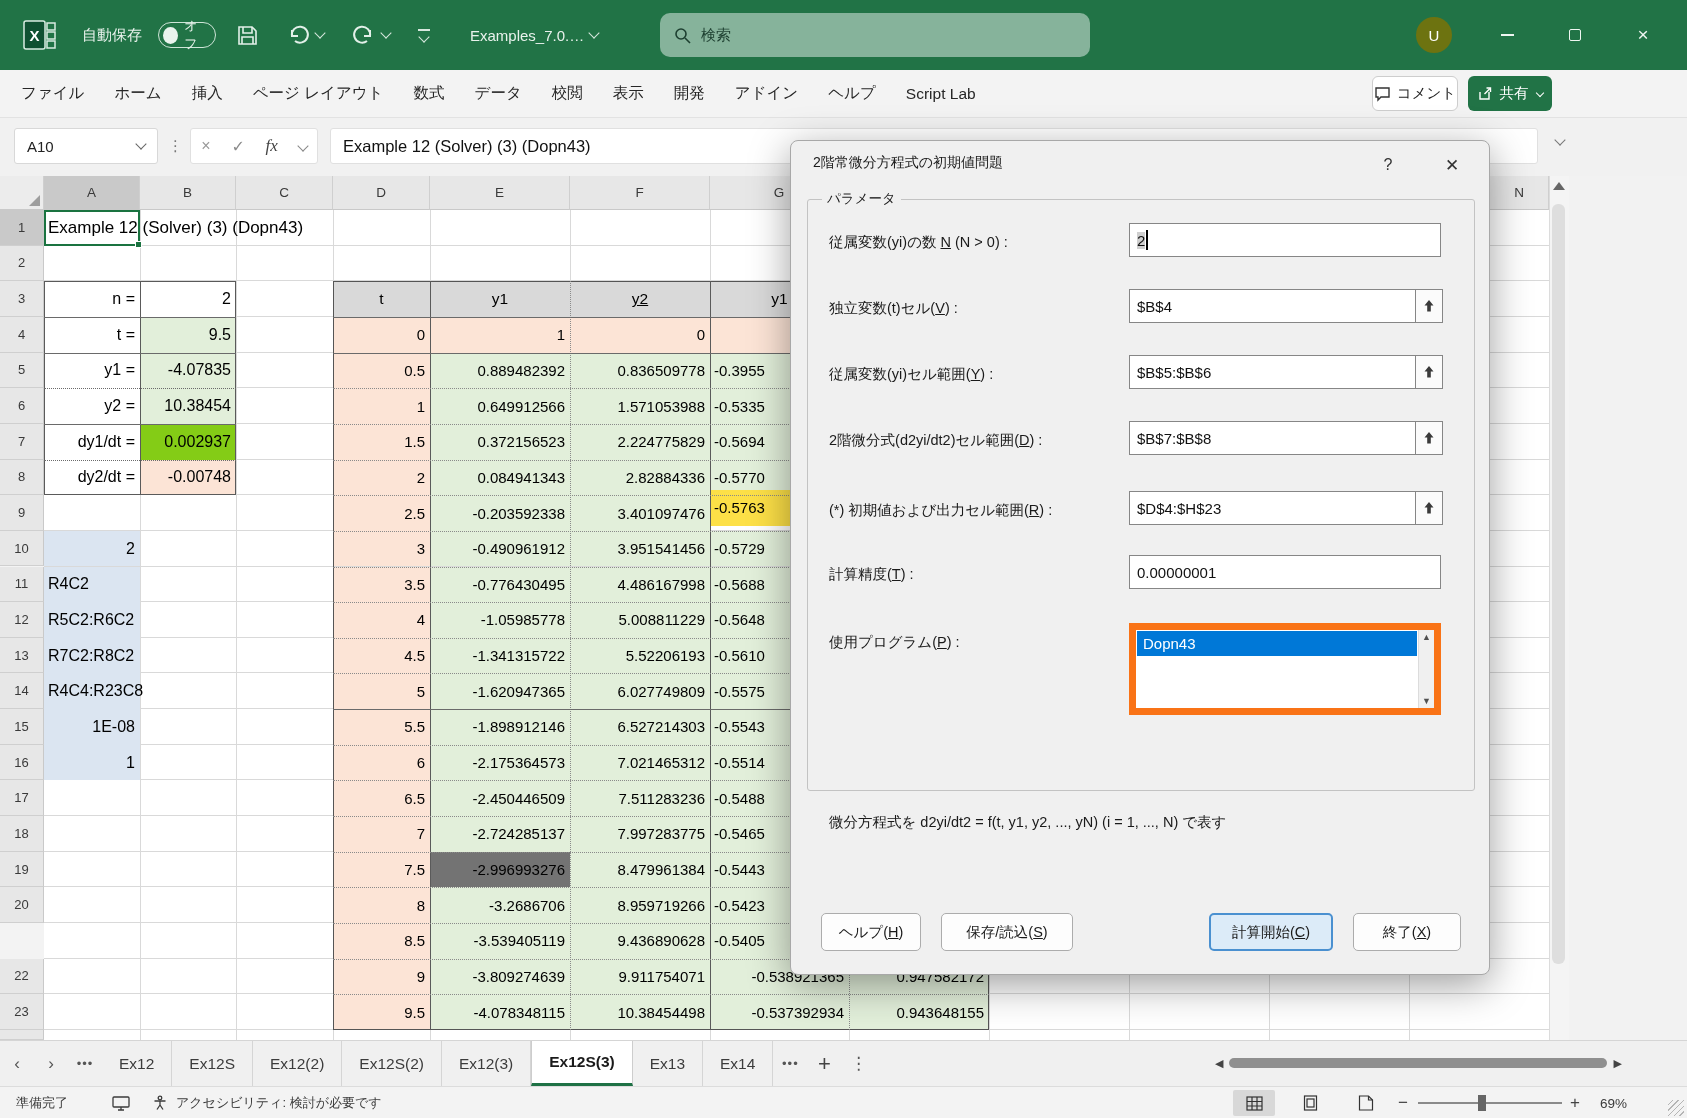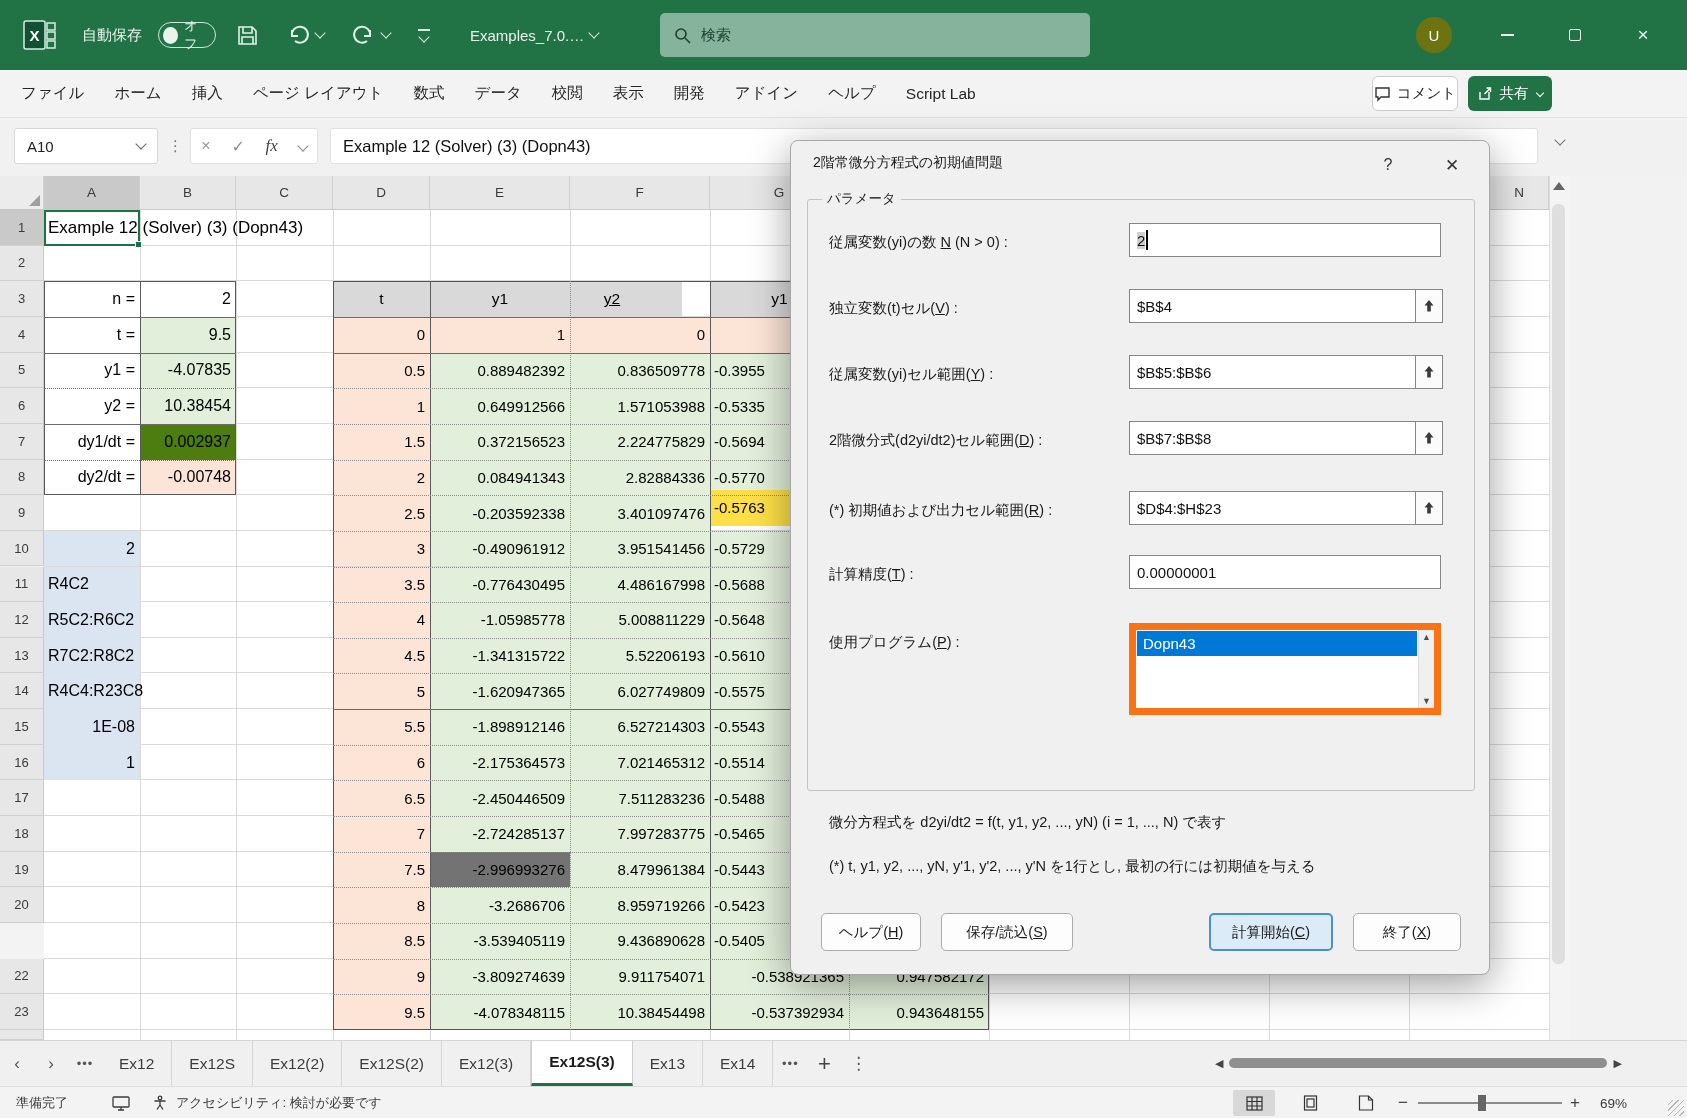--- a/index.html
+++ b/index.html
@@ -5,21 +5,21 @@
   html,body{margin:0;padding:0;background:#888;}
   *{box-sizing:border-box;font-family:"Liberation Sans","DejaVu Sans",sans-serif;}
   #app{position:relative;width:1687px;height:1118px;background:#f3f3f3;overflow:hidden;}
   
   #titlebar{position:absolute;left:0;top:0;width:1687px;height:70px;background:#217346;color:#eaf4ee;}
   .tb-item{position:absolute;top:0;height:70px;display:flex;align-items:center;color:#e8f2ec;font-size:15px;}
   #autosave-toggle{border:1.5px solid #cfe5d8;border-radius:13px;width:58px;height:26px;display:flex;align-items:center;padding:0 7px 0 4px;gap:6px;}
   #autosave-toggle .dot{width:17px;height:17px;border-radius:50%;background:#e9f3ed;}
   #autosave-toggle .txt{font-size:13px;}
   .tb-chev{width:8px;height:8px;border-right:1.5px solid #d7e8de;border-bottom:1.5px solid #d7e8de;transform:rotate(45deg);margin-left:6px;margin-top:-4px;}
-  #searchbox{position:absolute;left:660px;top:13px;width:430px;height:44px;background:rgba(255,255,255,.46);border-radius:5px;display:flex;align-items:center;padding-left:14px;gap:10px;color:#1d3f30;font-size:15px;}
+  #searchbox{position:absolute;left:660px;top:13px;width:430px;height:44px;background:rgba(255,255,255,.46);border-radius:10px;display:flex;align-items:center;padding-left:14px;gap:10px;color:#1d3f30;font-size:15px;}
   #avatar{position:absolute;left:1416px;top:17px;width:36px;height:36px;border-radius:50%;background:#6d7310;color:#fff;display:flex;align-items:center;justify-content:center;font-size:15px;}
   .winbtn{position:absolute;top:0;width:46px;height:70px;display:flex;align-items:center;justify-content:center;color:#eef6f1;}
   
   #ribbonrow{position:absolute;left:0;top:70px;width:1687px;height:48px;background:#f3f3f3;border-bottom:1px solid #e2e2e2;display:flex;align-items:center;}
   .ribbon-tab{padding:0 15px;font-size:15.5px;color:#262626;height:48px;display:flex;align-items:center;}
   #comment-btn{position:absolute;left:1372px;top:6px;height:35px;width:86px;background:#fff;border:1px solid #cdcdcd;border-radius:6px;display:flex;align-items:center;justify-content:center;gap:6px;font-size:14.5px;color:#222;}
   #share-btn{position:absolute;left:1468px;top:6px;height:35px;width:84px;background:#217346;border-radius:6px;display:flex;align-items:center;justify-content:center;gap:6px;font-size:14.5px;color:#fff;}
   #share-btn .tb-chev{border-color:#fff;width:6px;height:6px;margin-top:-2px;margin-left:2px;}
   
   #formulabar{position:absolute;left:0;top:118px;width:1687px;height:58px;background:#f1f1f1;}
@@ -159,33 +159,33 @@
       <div style="left: 48px; top: 210px; width: 620px; height: 35.65px; position: absolute; display: flex; align-items: center; font-size: 17px; white-space: nowrap;">Example 12 (Solver) (3) (Dopn43)</div>
       <div class="cell right" style="left: 44px; top: 281.3px; width: 96px; height: 35.65px; position: absolute; background: rgb(255, 255, 255); font-size: 16px;">n =</div>
       <div class="cell right" style="left: 140px; top: 281.3px; width: 96px; height: 35.65px; position: absolute; background: rgb(255, 255, 255); font-size: 16px;">2</div>
       <div class="cell right" style="left: 44px; top: 316.95px; width: 96px; height: 35.65px; position: absolute; background: rgb(255, 255, 255); font-size: 16px;">t =</div>
       <div class="cell right" style="left: 140px; top: 316.95px; width: 96px; height: 35.65px; position: absolute; background: rgb(226, 239, 218); font-size: 16px;">9.5</div>
       <div class="cell right" style="left: 44px; top: 352.6px; width: 96px; height: 35.65px; position: absolute; background: rgb(255, 255, 255); font-size: 16px;">y1 =</div>
       <div class="cell right" style="left: 140px; top: 352.6px; width: 96px; height: 35.65px; position: absolute; background: rgb(226, 239, 218); font-size: 16px;">-4.07835</div>
       <div class="cell right" style="left: 44px; top: 388.25px; width: 96px; height: 35.65px; position: absolute; background: rgb(255, 255, 255); font-size: 16px;">y2 =</div>
       <div class="cell right" style="left: 140px; top: 388.25px; width: 96px; height: 35.65px; position: absolute; background: rgb(226, 239, 218); font-size: 16px;">10.38454</div>
       <div class="cell right" style="left: 44px; top: 423.9px; width: 96px; height: 35.65px; position: absolute; background: rgb(255, 255, 255); font-size: 16px;">dy1/dt =</div>
-      <div class="cell right" style="left: 140px; top: 423.9px; width: 96px; height: 35.65px; position: absolute; background: #4d7c0f; font-size: 16px;">0.002937</div>
+      <div class="cell right" style="left: 140px; top: 423.9px; width: 96px; height: 35.65px; position: absolute; background: #84cc16; font-size: 16px;">0.002937</div>
       <div class="cell right" style="left: 44px; top: 459.55px; width: 96px; height: 35.65px; position: absolute; background: rgb(255, 255, 255); font-size: 16px;">dy2/dt =</div>
       <div class="cell right" style="left: 140px; top: 459.55px; width: 96px; height: 35.65px; position: absolute; background: rgb(252, 228, 214); font-size: 16px;">-0.00748</div>
       <div class="cell right" style="left: 44px; top: 530.85px; width: 96px; height: 35.65px; position: absolute; background: rgb(219, 229, 241); font-size: 16px; overflow: visible; white-space: nowrap; z-index: 1;">2</div>
       <div class="cell left" style="left: 44px; top: 566.5px; width: 96px; height: 35.65px; position: absolute; background: rgb(219, 229, 241); font-size: 16px; overflow: visible; white-space: nowrap; z-index: 1;">R4C2</div>
       <div class="cell left" style="left: 44px; top: 602.15px; width: 96px; height: 35.65px; position: absolute; background: rgb(219, 229, 241); font-size: 16px; overflow: visible; white-space: nowrap; z-index: 1;">R5C2:R6C2</div>
       <div class="cell left" style="left: 44px; top: 637.8px; width: 96px; height: 35.65px; position: absolute; background: rgb(219, 229, 241); font-size: 16px; overflow: visible; white-space: nowrap; z-index: 1;">R7C2:R8C2</div>
       <div class="cell left" style="left: 44px; top: 673.45px; width: 96px; height: 35.65px; position: absolute; background: rgb(219, 229, 241); font-size: 16px; overflow: visible; white-space: nowrap; z-index: 1;">R4C4:R23C8</div>
       <div class="cell right" style="left: 44px; top: 709.1px; width: 96px; height: 35.65px; position: absolute; background: rgb(219, 229, 241); font-size: 16px; overflow: visible; white-space: nowrap; z-index: 1;">1E-08</div>
       <div class="cell right" style="left: 44px; top: 744.75px; width: 96px; height: 35.65px; position: absolute; background: rgb(219, 229, 241); font-size: 16px; overflow: visible; white-space: nowrap; z-index: 1;">1</div>
       <div class="cell center" style="left: 333px; top: 281.3px; width: 97px; height: 35.65px; position: absolute; background: rgb(217, 217, 217); font-size: 15.5px;">t</div>
       <div class="cell center" style="left: 430px; top: 281.3px; width: 140px; height: 35.65px; position: absolute; background: rgb(217, 217, 217); font-size: 15.5px;">y1</div>
-      <div class="cell center" style="left: 542px; top: 281.3px; width: 140px; height: 35.65px; position: absolute; background: rgb(217, 217, 217); font-size: 15.5px; text-decoration: underline;">y2</div>
+      <div class="cell center" style="left: 570px; top: 281.3px; width: 140px; height: 35.65px; position: absolute; background: rgb(217, 217, 217); font-size: 15.5px; text-decoration: underline;">y2</div>
       <div class="cell center" style="left: 710px; top: 281.3px; width: 139px; height: 35.65px; position: absolute; background: rgb(217, 217, 217); font-size: 15.5px;">y1</div>
       <div class="cell center" style="left: 849px; top: 281.3px; width: 140px; height: 35.65px; position: absolute; background: rgb(217, 217, 217);"></div>
       <div class="cell right" style="left: 333px; top: 316.95px; width: 97px; height: 35.65px; position: absolute; background: rgb(252, 228, 214);">0</div>
       <div class="cell right" style="left: 430px; top: 316.95px; width: 140px; height: 35.65px; position: absolute; background: rgb(252, 228, 214);">1</div>
       <div class="cell right" style="left: 570px; top: 316.95px; width: 140px; height: 35.65px; position: absolute; background: rgb(252, 228, 214);">0</div>
       <div class="cell right" style="left: 710px; top: 316.95px; width: 139px; height: 35.65px; position: absolute; background: rgb(252, 228, 214);"></div>
       <div class="cell right" style="left: 849px; top: 316.95px; width: 140px; height: 35.65px; position: absolute; background: rgb(252, 228, 214);"></div>
       <div class="cell right" style="left: 333px; top: 352.6px; width: 97px; height: 35.65px; position: absolute; background: rgb(252, 228, 214);">0.5</div>
       <div class="cell right" style="left: 430px; top: 352.6px; width: 140px; height: 35.65px; position: absolute; background: rgb(226, 239, 218);">0.889482392</div>
       <div class="cell right" style="left: 570px; top: 352.6px; width: 140px; height: 35.65px; position: absolute; background: rgb(226, 239, 218);">0.836509778</div>
@@ -502,21 +502,20 @@
 
   <div id="dlg-list">
     <div class="sel">Dopn43</div>
     <div class="sbar">
           <span>▲</span>
           <span>▼</span>
         </div>
   </div>
 
   <div class="dlg-note" style="top:672px">微分方程式を d2yi/dt2 = f(t, y1, y2, ..., yN) (i = 1, ..., N) で表す</div>
-  <div class="dlg-note" style="top:716px">(*) t, y1, y2, ..., yN, y'1, y'2, ..., y'N を1行とし, 最初の行には初期値を与える</div>
 
   <div class="dlg-btn mn" style="left:30px;width:100px">ヘルプ(<u>H</u>)</div>
   <div class="dlg-btn mn" style="left:150px;width:132px">保存/読込(<u>S</u>)</div>
   <div class="dlg-btn mn primary" style="left:418px;width:124px">計算開始(<u>C</u>)</div>
   <div class="dlg-btn mn" style="left:562px;width:108px">終了(<u>X</u>)</div>
 </div>
 
 <div id="tabbar">
   <div class="tabnav">‹</div>
   <div class="tabnav">›</div>

